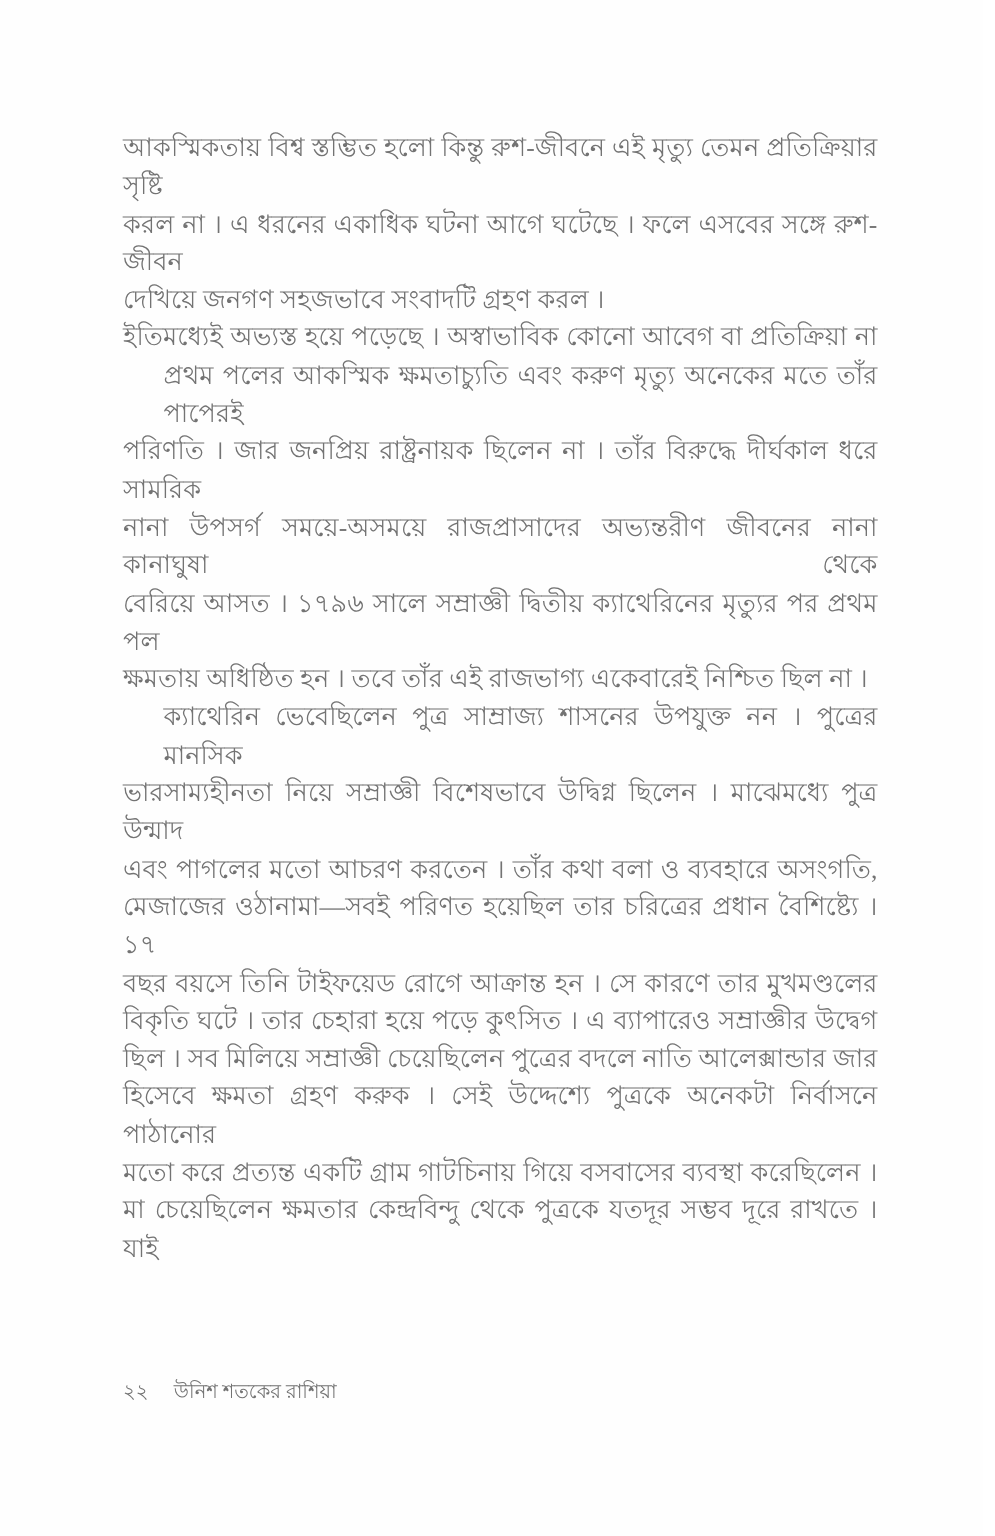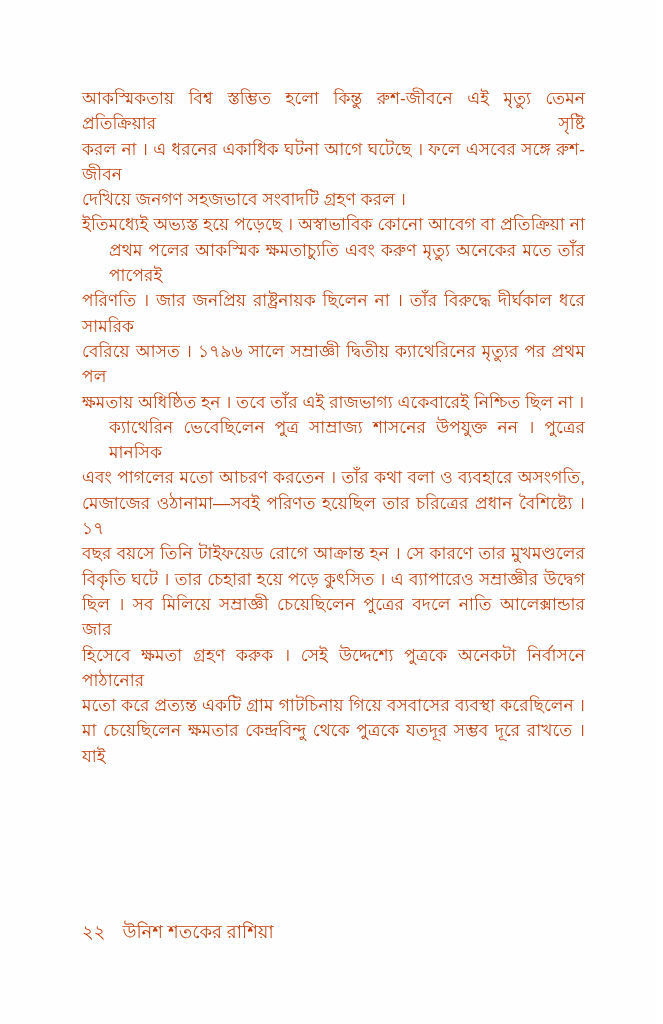--- a/index.html
+++ b/index.html
@@ -5,22 +5,22 @@
   html, body {
     margin: 0;
     padding: 0;
     background: #ffffff;
   }
   .page {
     position: relative;
     width: 655px;
     height: 1024px;
     background: #fefefe;
-    font-family: Liberation Sans, sans-serif;
-    color: #c2410c;
+    font-family: Liberation Serif, serif;
+    color: #737373;
     overflow: hidden;
   }
   .text-block {
     position: absolute;
     left: 82px;
     top: 86px;
     width: 503px;
     font-size: 17px;
   }
   .paragraph { margin: 0; padding: 0; }
@@ -35,21 +35,21 @@
     text-align-last: left;
   }
   .line.first-indent {
     padding-left: 27px;
   }
   .footer {
     position: absolute;
     left: 82px;
     top: 918px;
     width: 503px;
-    font-size: 18px;
+    font-size: 13px;
     display: flex;
     align-items: baseline;
   }
   .footer .page-number {
     margin-right: 17px;
   }
 </style>
 </head>
 <body>
 
@@ -57,25 +57,27 @@
   <main class="text-block" id="text-block">
       <div class="paragraph">
         <div class="line">আকস্মিকতায় বিশ্ব স্তম্ভিত হলো কিন্তু রুশ-জীবনে এই মৃত্যু তেমন প্রতিক্রিয়ার সৃষ্টি</div>
         <div class="line">করল না । এ ধরনের একাধিক ঘটনা আগে ঘটেছে । ফলে এসবের সঙ্গে রুশ-জীবন</div>
         <div class="line last">দেখিয়ে জনগণ সহজভাবে সংবাদটি গ্রহণ করল ।</div>
         <div class="line">ইতিমধ্যেই অভ্যস্ত হয়ে পড়েছে । অস্বাভাবিক কোনো আবেগ বা প্রতিক্রিয়া না</div>
       </div>
       <div class="paragraph">
         <div class="line first-indent">প্রথম পলের আকস্মিক ক্ষমতাচ্যুতি এবং করুণ মৃত্যু অনেকের মতে তাঁর পাপেরই</div>
         <div class="line">পরিণতি । জার জনপ্রিয় রাষ্ট্রনায়ক ছিলেন না । তাঁর বিরুদ্ধে দীর্ঘকাল ধরে সামরিক</div>
+        <div class="line">নানা উপসর্গ সময়ে-অসময়ে রাজপ্রাসাদের অভ্যন্তরীণ জীবনের নানা কানাঘুষা থেকে</div>
         <div class="line">বেরিয়ে আসত । ১৭৯৬ সালে সম্রাজ্ঞী দ্বিতীয় ক্যাথেরিনের মৃত্যুর পর প্রথম পল</div>
         <div class="line last">ক্ষমতায় অধিষ্ঠিত হন । তবে তাঁর এই রাজভাগ্য একেবারেই নিশ্চিত ছিল না ।</div>
       </div>
       <div class="paragraph">
         <div class="line first-indent">ক্যাথেরিন ভেবেছিলেন পুত্র সাম্রাজ্য শাসনের উপযুক্ত নন । পুত্রের মানসিক</div>
+        <div class="line">ভারসাম্যহীনতা নিয়ে সম্রাজ্ঞী বিশেষভাবে উদ্বিগ্ন ছিলেন । মাঝেমধ্যে পুত্র উন্মাদ</div>
         <div class="line">এবং পাগলের মতো আচরণ করতেন । তাঁর কথা বলা ও ব্যবহারে অসংগতি,</div>
         <div class="line">মেজাজের ওঠানামা—সবই পরিণত হয়েছিল তার চরিত্রের প্রধান বৈশিষ্ট্যে । ১৭</div>
         <div class="line">বছর বয়সে তিনি টাইফয়েড রোগে আক্রান্ত হন । সে কারণে তার মুখমণ্ডলের</div>
         <div class="line">বিকৃতি ঘটে । তার চেহারা হয়ে পড়ে কুৎসিত । এ ব্যাপারেও সম্রাজ্ঞীর উদ্বেগ</div>
         <div class="line">ছিল । সব মিলিয়ে সম্রাজ্ঞী চেয়েছিলেন পুত্রের বদলে নাতি আলেক্সান্ডার জার</div>
         <div class="line">হিসেবে ক্ষমতা গ্রহণ করুক । সেই উদ্দেশ্যে পুত্রকে অনেকটা নির্বাসনে পাঠানোর</div>
         <div class="line">মতো করে প্রত্যন্ত একটি গ্রাম গাটচিনায় গিয়ে বসবাসের ব্যবস্থা করেছিলেন ।</div>
         <div class="line">মা চেয়েছিলেন ক্ষমতার কেন্দ্রবিন্দু থেকে পুত্রকে যতদূর সম্ভব দূরে রাখতে । যাই</div>
       </div>
     </main>

